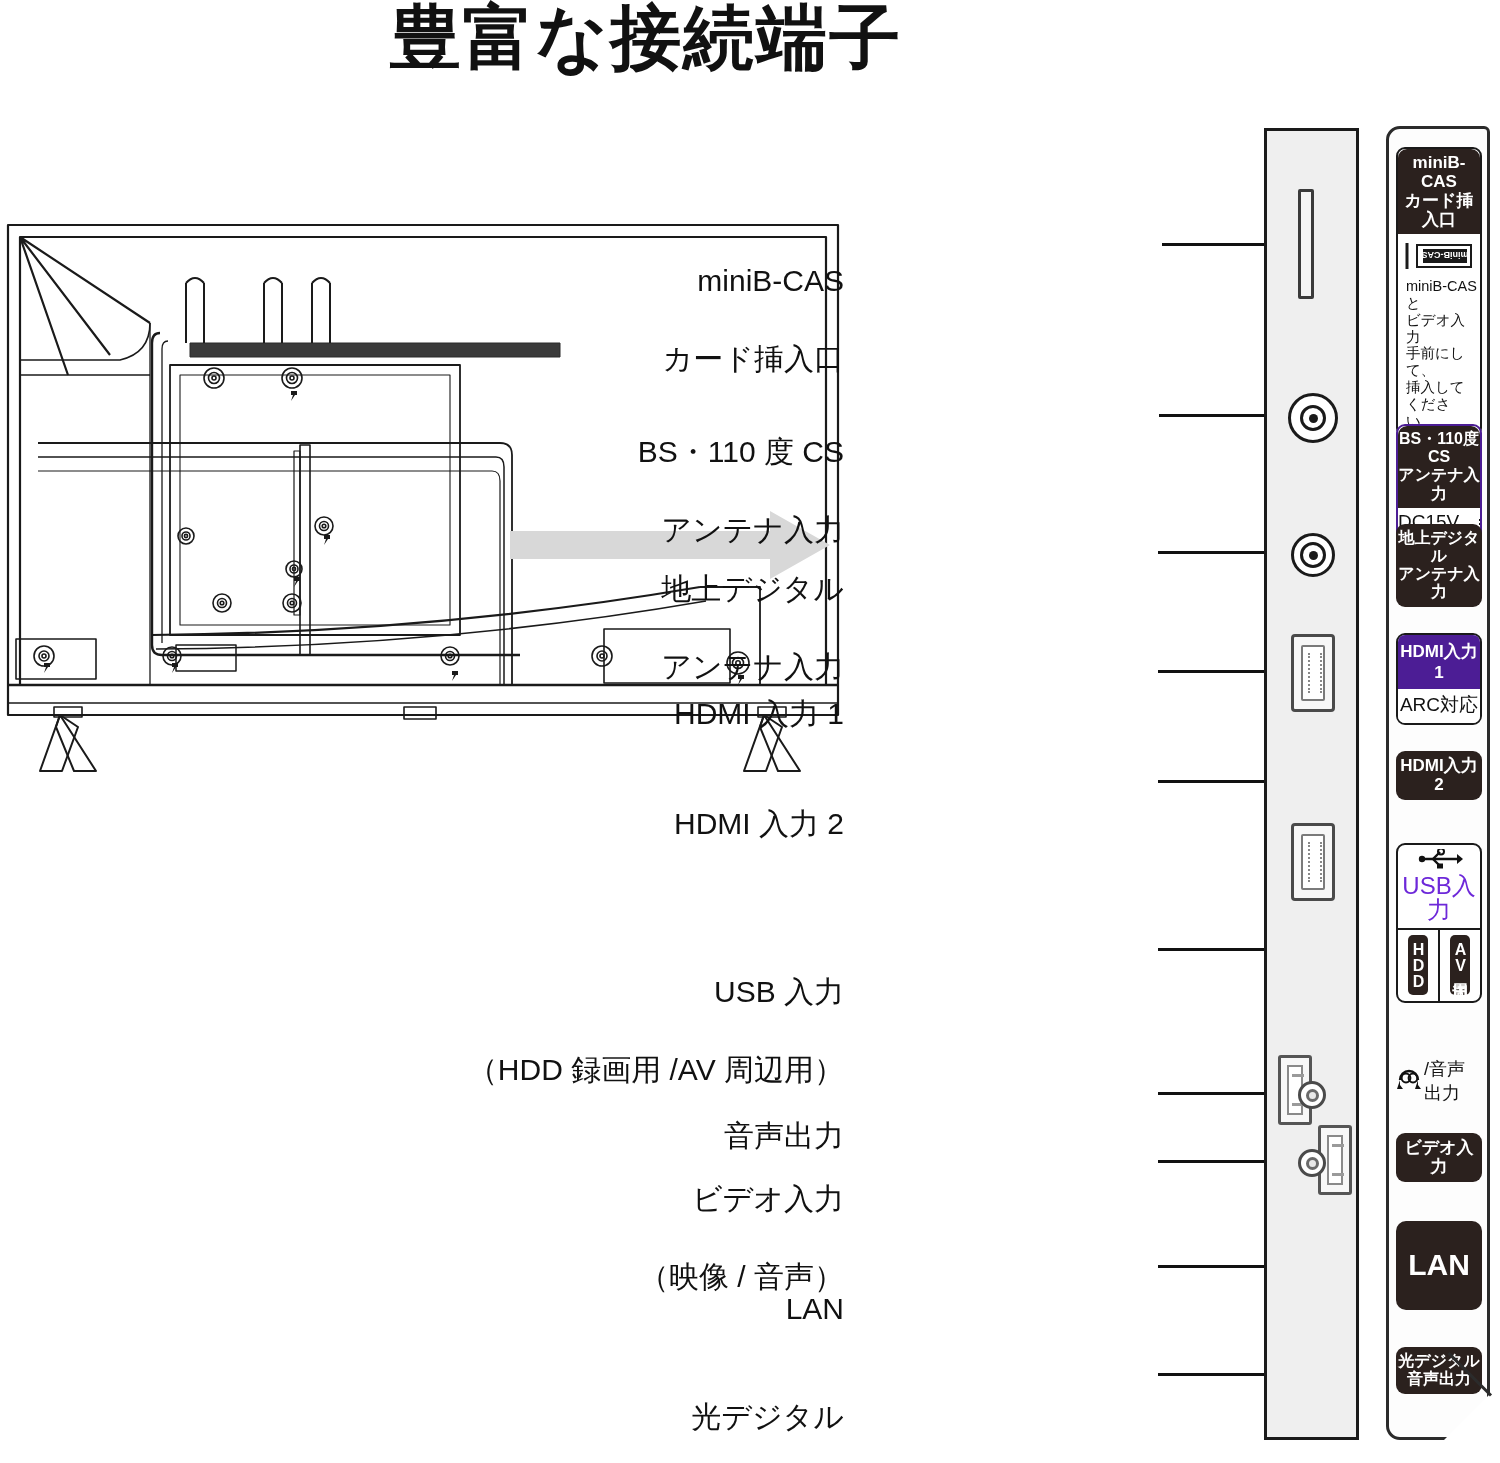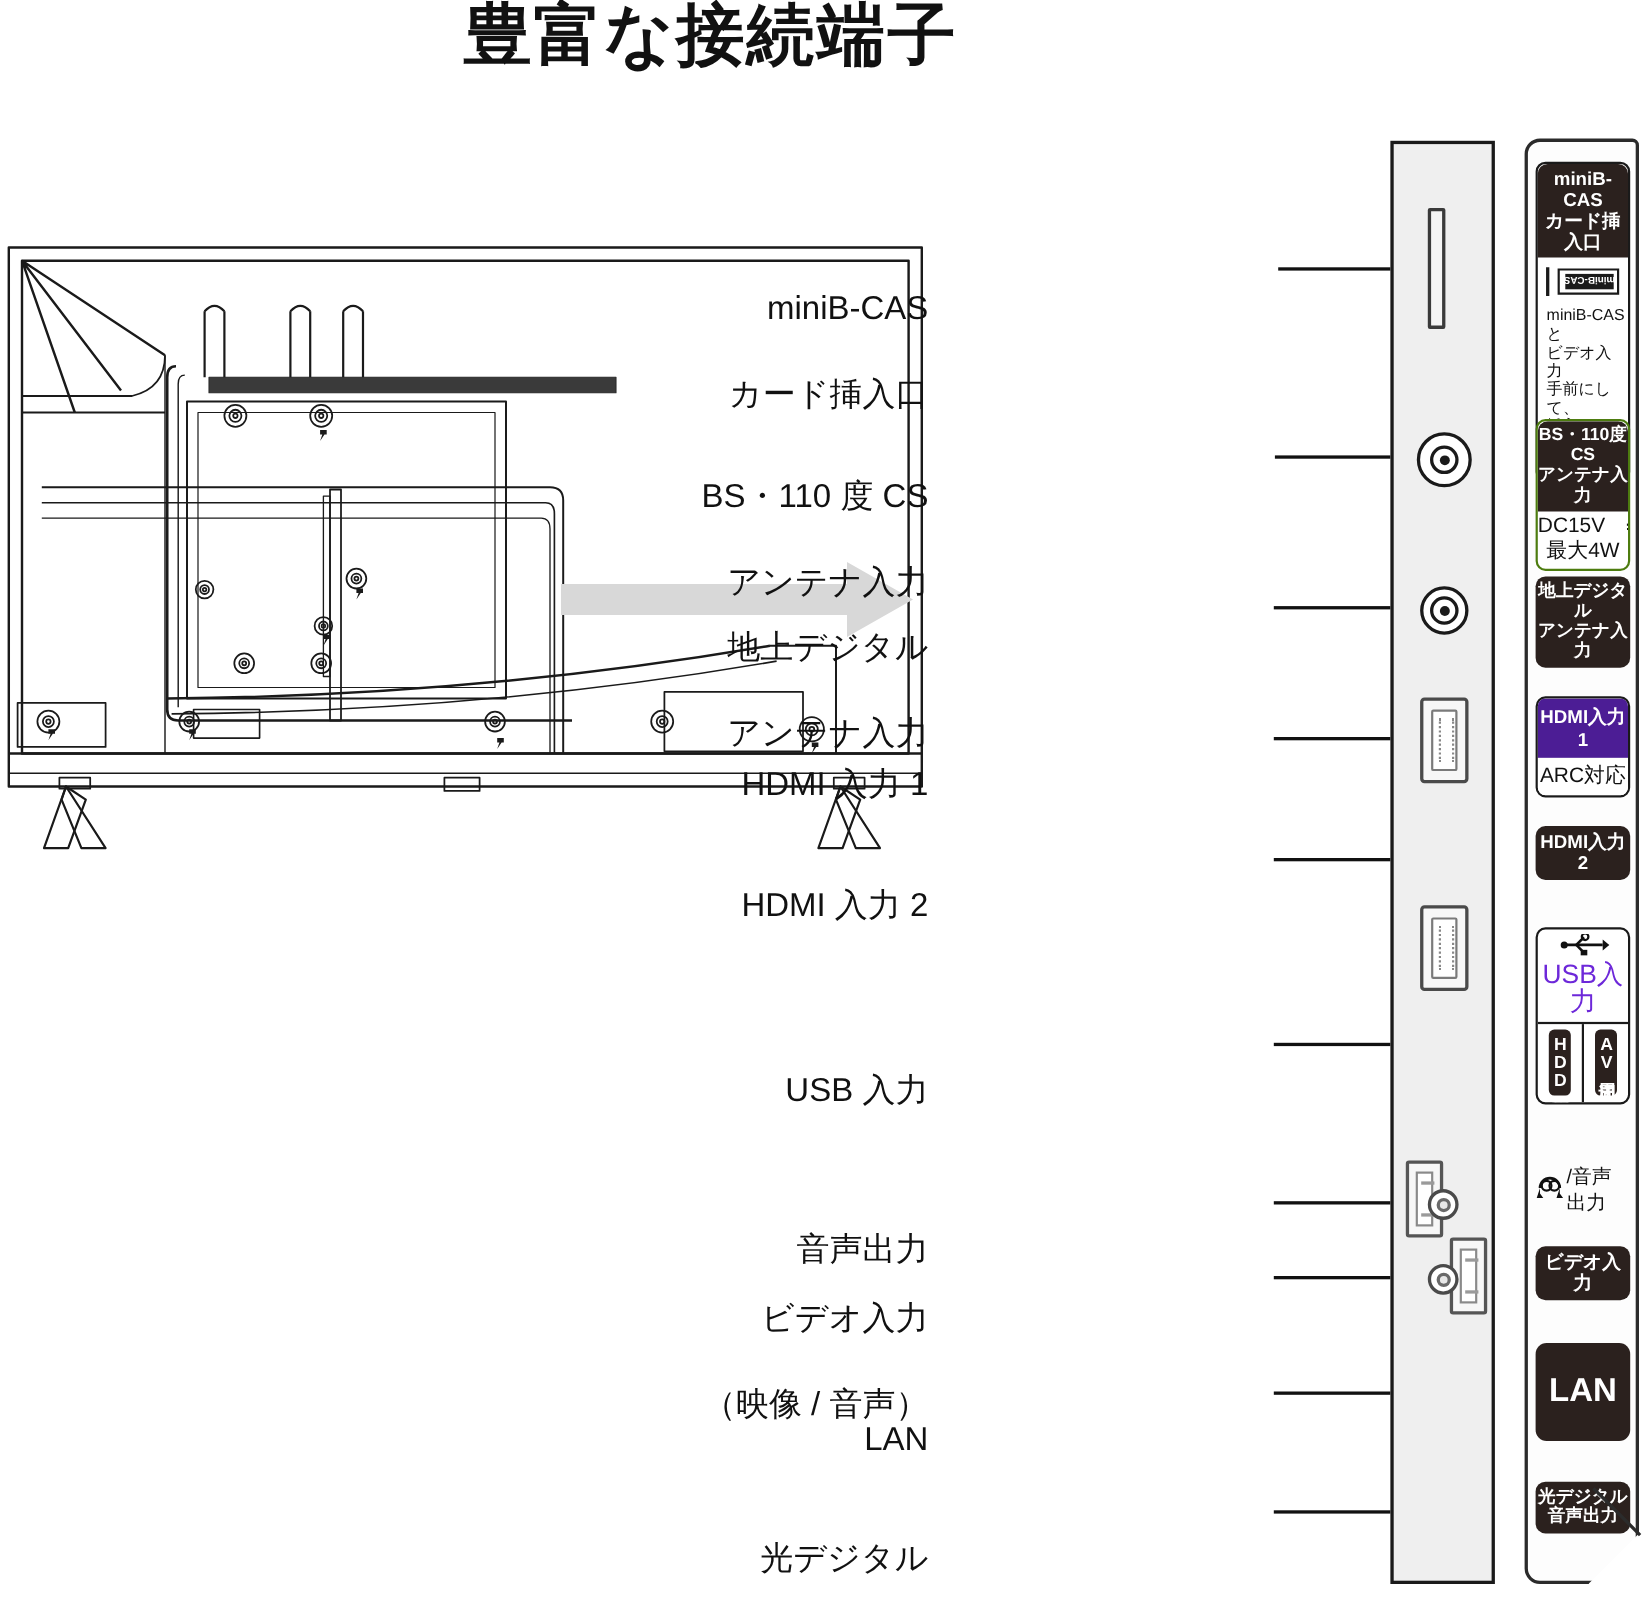--- a/index.html
+++ b/index.html
@@ -4,21 +4,21 @@
 <title>TV Ports Diagram</title>
 <style>
   html,body{margin:0;padding:0;background:#ffffff;}
   body{
     width:1500px;height:1463px;position:relative;overflow:hidden;
     font-family:"Liberation Sans","DejaVu Sans",sans-serif;
     color:#111;
   }
   #page-title{
     position:absolute;left:0;top:2px;width:1292px;text-align:center;
-    font-size:62px;font-weight:bold;letter-spacing:2px;line-height:1.0;
+    font-size:71px;font-weight:bold;letter-spacing:2px;line-height:1.0;
     color:#111;
   }
 
   
   #tv-illustration{position:absolute;left:0px;top:215px;width:860px;height:570px;}
   #tv-illustration svg{display:block;}
 
   
   .callout{
     position:absolute;
@@ -87,21 +87,21 @@
     position:absolute;right:-3px;bottom:-3px;width:46px;height:46px;
     background:#ffffff;
     clip-path:polygon(100% 0,100% 100%,0 100%);
   }
   #spec-chamfer-line{
     position:absolute;right:-4px;bottom:40px;width:60px;height:3px;background:#2b2b2b;
     transform:rotate(45deg);transform-origin:right center;
   }
   .spec{position:absolute;left:7px;width:86px;box-sizing:border-box;}
   .spec-box{
-    border:2px solid #4d7c0f;border-radius:9px;overflow:hidden;background:#fff;
+    border:2px solid #4c1d95;border-radius:9px;overflow:hidden;background:#fff;margin-top:43px;
   }
   .cas-outer{border:2px solid #1a1a1a;border-radius:9px;background:#fff;}
   .cas-pill{background:#2b211e;color:#fff;border-radius:9px 9px 0 0;
             font-size:17px;font-weight:bold;line-height:1.12;padding:4px 0 5px;text-align:center;}
   .cas-body{padding:5px 3px 6px;text-align:center;}
   .cas-card{display:inline-block;position:relative;margin:2px 0 3px;}
   .cas-text{font-size:14.5px;line-height:1.16;text-align:left;padding-left:5px;}
 
   .bs-pill{background:#2b211e;color:#fff;font-size:16px;font-weight:bold;
            line-height:1.14;padding:4px 0 5px;text-align:center;border-radius:9px 9px 0 0;}
@@ -271,20 +271,21 @@
 </div>
 <div class="leader" style="left:1158px;top:670px;width:128px;"></div>
 
 <div class="callout" style="right:656px;top:765px;">
   <span>HDMI 入力 2</span>
 </div>
 <div class="leader" style="left:1158px;top:780px;width:128px;"></div>
 
 <div class="callout" style="right:656px;top:933px;">
   <span>USB 入力</span>
+  <span class="l2">（HDD 録画用 /AV 周辺用）</span>
 </div>
 <div class="leader" style="left:1158px;top:948px;width:118px;"></div>
 
 <div class="callout" style="right:656px;top:1077px;">
   <span>音声出力</span>
 </div>
 <div class="leader" style="left:1158px;top:1092px;width:137px;"></div>
 
 <div class="callout" style="right:656px;top:1140px;">
   <span>ビデオ入力</span>

